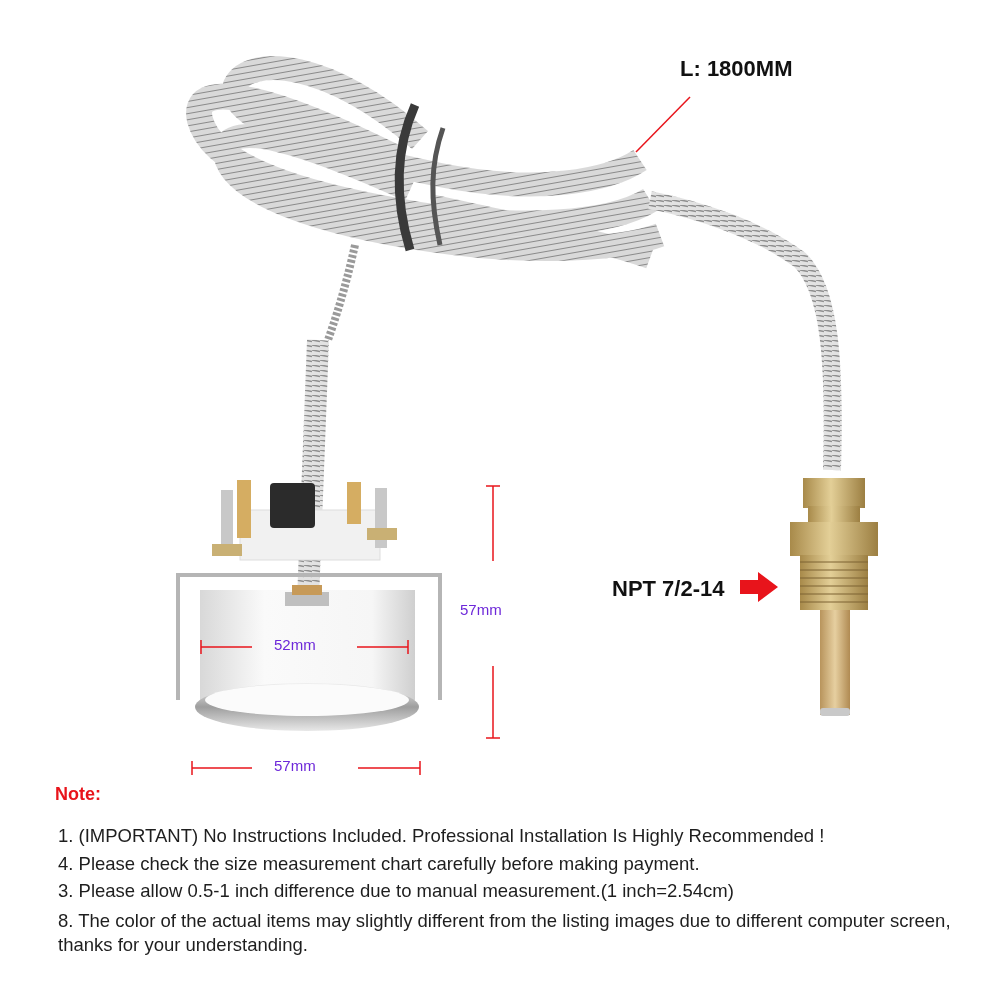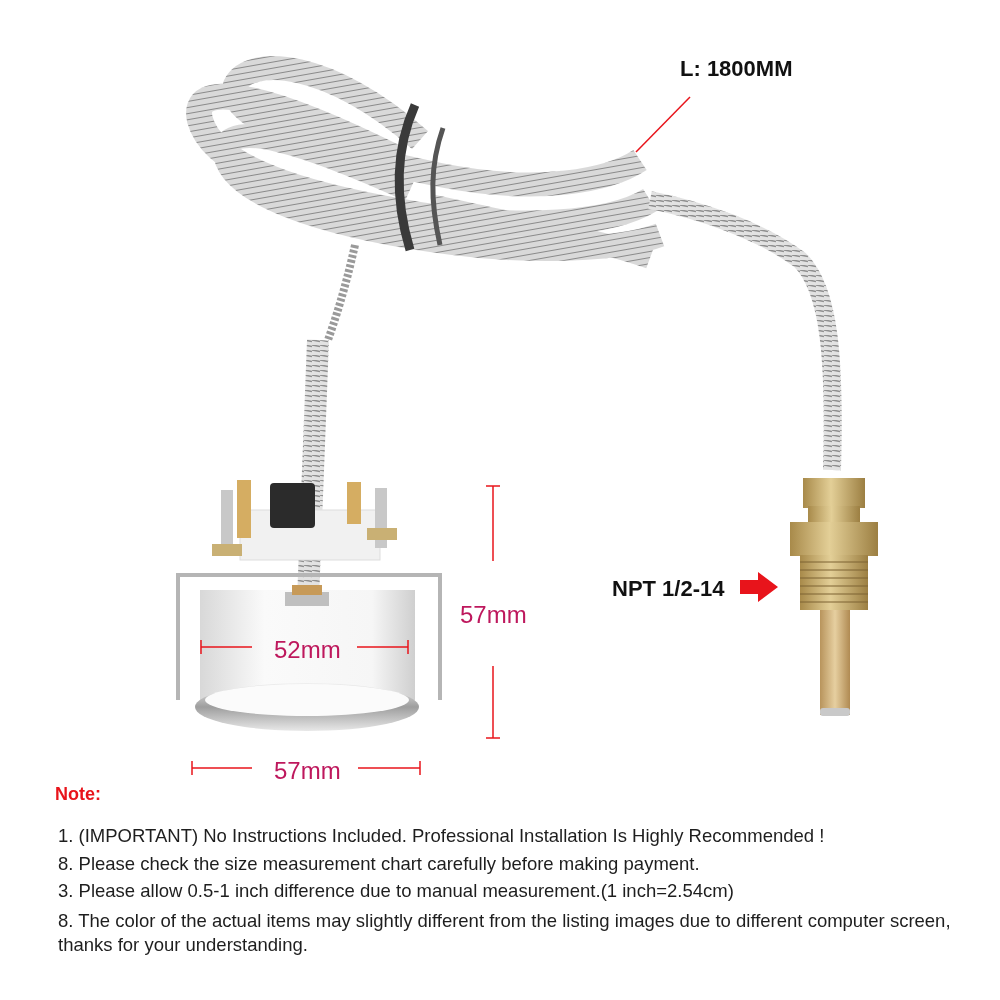--- a/index.html
+++ b/index.html
@@ -1,20 +1,20 @@
 <!DOCTYPE html>
 <html><head>
 <meta charset="utf-8">
 <style>
   html, body { margin: 0; padding: 0; background: #ffffff; }
   body { width: 1000px; height: 1000px; position: relative; overflow: hidden;
          font-family: "Liberation Sans", sans-serif; color: #111; }
   .abs { position: absolute; }
   .label-bold { font-weight: bold; font-size: 22px; color: #111; }
-  .dim-text { font-size: 24px; color: #be185d; }
+  .dim-text { font-size: 15px; color: #6d28d9; }
   .note-title { color: #e8141b; font-weight: bold; font-size: 18px; left: 55px; top: 784px; }
   .note-item { font-size: 18.5px; color: #1e1e1e; left: 58px; width: 920px; line-height: 24px; }
   svg { position: absolute; left: 0; top: 0; }
 </style>
 </head>
 <body>
 
 <svg width="1000" height="1000" viewBox="0 0 1000 1000">
   <defs>
     <pattern id="coil" width="6" height="6" patternUnits="userSpaceOnUse" patternTransform="rotate(80)">
@@ -115,22 +115,22 @@
     <line x1="408" y1="640" x2="408" y2="654"></line>
 
     <line x1="192" y1="761" x2="192" y2="775"></line>
     <line x1="192" y1="768" x2="252" y2="768"></line>
     <line x1="358" y1="768" x2="420" y2="768"></line>
     <line x1="420" y1="761" x2="420" y2="775"></line>
   </g>
 </svg>
 
 <div class="abs label-bold" style="left:680px; top:56px;">L: 1800MM</div>
-<div class="abs label-bold" style="left:612px; top:576px;">NPT 1/2-14</div>
+<div class="abs label-bold" style="left:612px; top:576px;">NPT 7/2-14</div>
 <div class="abs dim-text" style="left:460px; top:601px;">57mm</div>
 <div class="abs dim-text" style="left:274px; top:636px;">52mm</div>
 <div class="abs dim-text" style="left:274px; top:757px;">57mm</div>
 
 <div class="abs note-title">Note:</div>
 <div class="abs note-item" style="top:824px;">1. (IMPORTANT) No Instructions Included. Professional Installation Is Highly Recommended !</div>
-<div class="abs note-item" style="top:852px;">8. Please check the size measurement chart carefully before making payment.</div>
+<div class="abs note-item" style="top:852px;">4. Please check the size measurement chart carefully before making payment.</div>
 <div class="abs note-item" style="top:879px;">3. Please allow 0.5-1 inch difference due to manual measurement.(1 inch=2.54cm)</div>
 <div class="abs note-item" style="top:909px; width:905px;">8. The color of the actual items may slightly different from the listing images due to different computer screen, thanks for your understanding.</div>
 
 </body></html>

